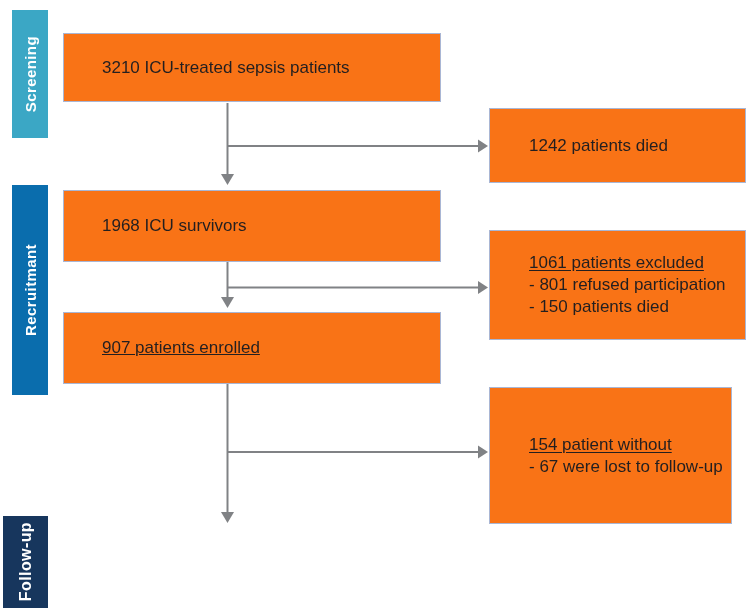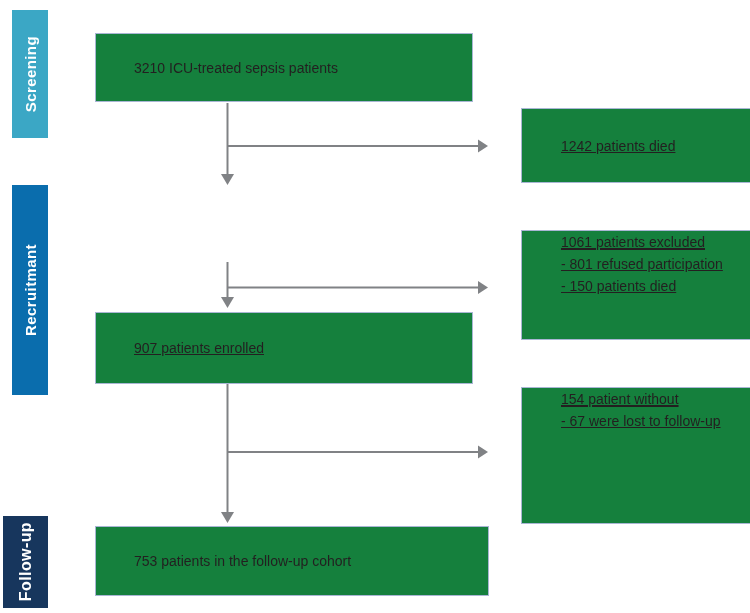--- a/index.html
+++ b/index.html
@@ -14,27 +14,27 @@
   .stage-band .stage-label{
     writing-mode:vertical-rl;transform:rotate(180deg);
     color:#ffffff;font-weight:bold;font-size:15px;letter-spacing:.4px;white-space:nowrap;
   }
   #band-screening{left:12px;top:10px;width:36px;height:128px;}
   #band-recruitment{left:12px;top:185px;width:36px;height:210px;}
   #band-followup{left:3px;top:516px;width:45px;height:92px;}
   #band-followup .stage-label{font-size:16px;}
   
   .flow-box{
-    position:absolute;box-sizing:border-box;background:#15803d;
+    position:absolute;box-sizing:border-box;background:#f97316;
     border:1.5px solid #a9b6d4;display:flex;align-items:center;
-    font-size:14px;line-height:22px;margin-left:32px;
+    font-size:17px;line-height:22px;
   }
   .flow-box.main{padding-left:38px;}
-  .flow-box.side{padding-left:39px;padding-right:0;text-decoration:underline;}
-  .flow-box.multiline{flex-direction:column;align-items:flex-start;justify-content:flex-start;}
+  .flow-box.side{padding-left:39px;padding-right:0;}
+  .flow-box.multiline{flex-direction:column;align-items:flex-start;justify-content:center;}
   #mbox-1{left:63px;top:33px;width:378px;height:69px;}
   #mbox-2{left:63px;top:190px;width:378px;height:72px;}
   #mbox-3{left:63px;top:312px;width:378px;height:72px;text-decoration:underline;}
   #mbox-4{left:63px;top:526px;width:394px;height:70px;}
   #sbox-1{left:489px;top:108px;width:257px;height:75px;}
   #sbox-2{left:489px;top:230px;width:257px;height:110px;}
   #sbox-3{left:489px;top:387px;width:243px;height:137px;}
   .side-heading{text-decoration:underline;text-underline-offset:2px;}
   
   #flow-arrows{position:absolute;left:0;top:0;width:750px;height:613px;pointer-events:none;}
@@ -52,25 +52,25 @@
   <div class="stage-band" id="band-recruitment" style="background-color: rgb(10, 109, 173);">
     <span class="stage-label">Recruitmant</span>
   </div>
   <div class="stage-band" id="band-followup" style="background-color: rgb(23, 54, 93);">
     <span class="stage-label">Follow-up</span>
   </div>
 
   <div class="flow-box main" id="mbox-1">
     <span>3210 ICU-treated sepsis patients</span>
   </div>
+  <div class="flow-box main" id="mbox-2">
+    <span>1968 ICU survivors</span>
+  </div>
   <div class="flow-box main" id="mbox-3">
     <span>907 patients enrolled</span>
-  </div>
-  <div class="flow-box main" id="mbox-4">
-    <span>753 patients in the follow-up cohort</span>
   </div>
 
   <div class="flow-box side" id="sbox-1">
     <span>1242 patients died</span>
   </div>
   <div class="flow-box side multiline" id="sbox-2">
     <span class="side-heading">1061 patients excluded</span>
     <span>- 801 refused participation</span>
     <span>- 150 patients died</span>
   </div>

